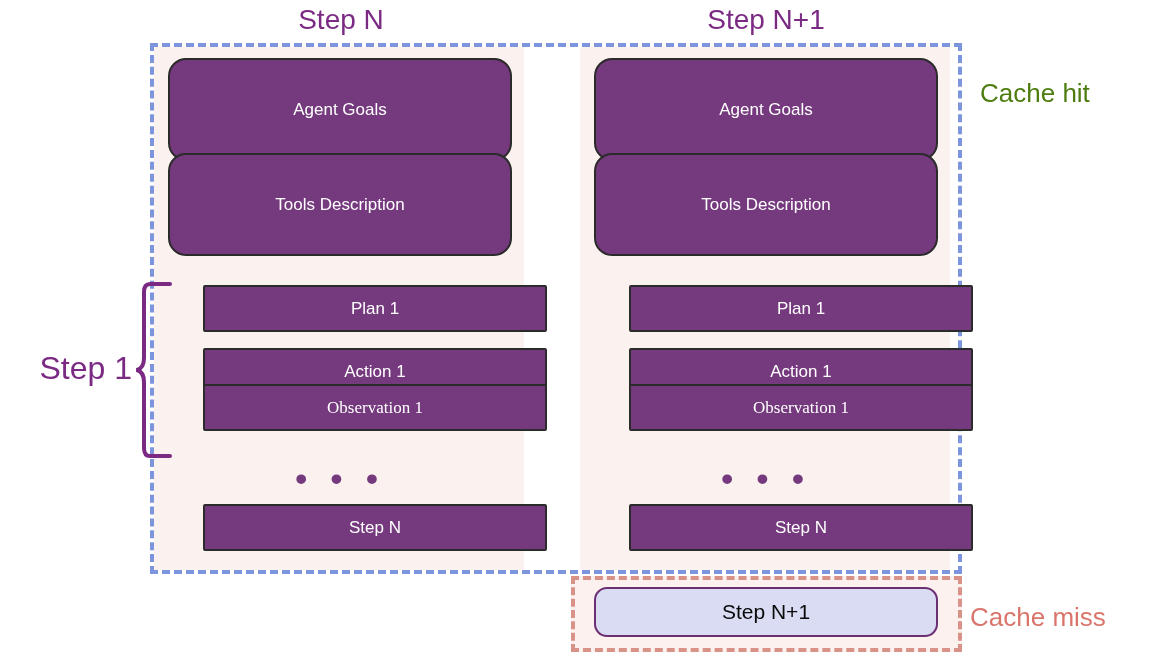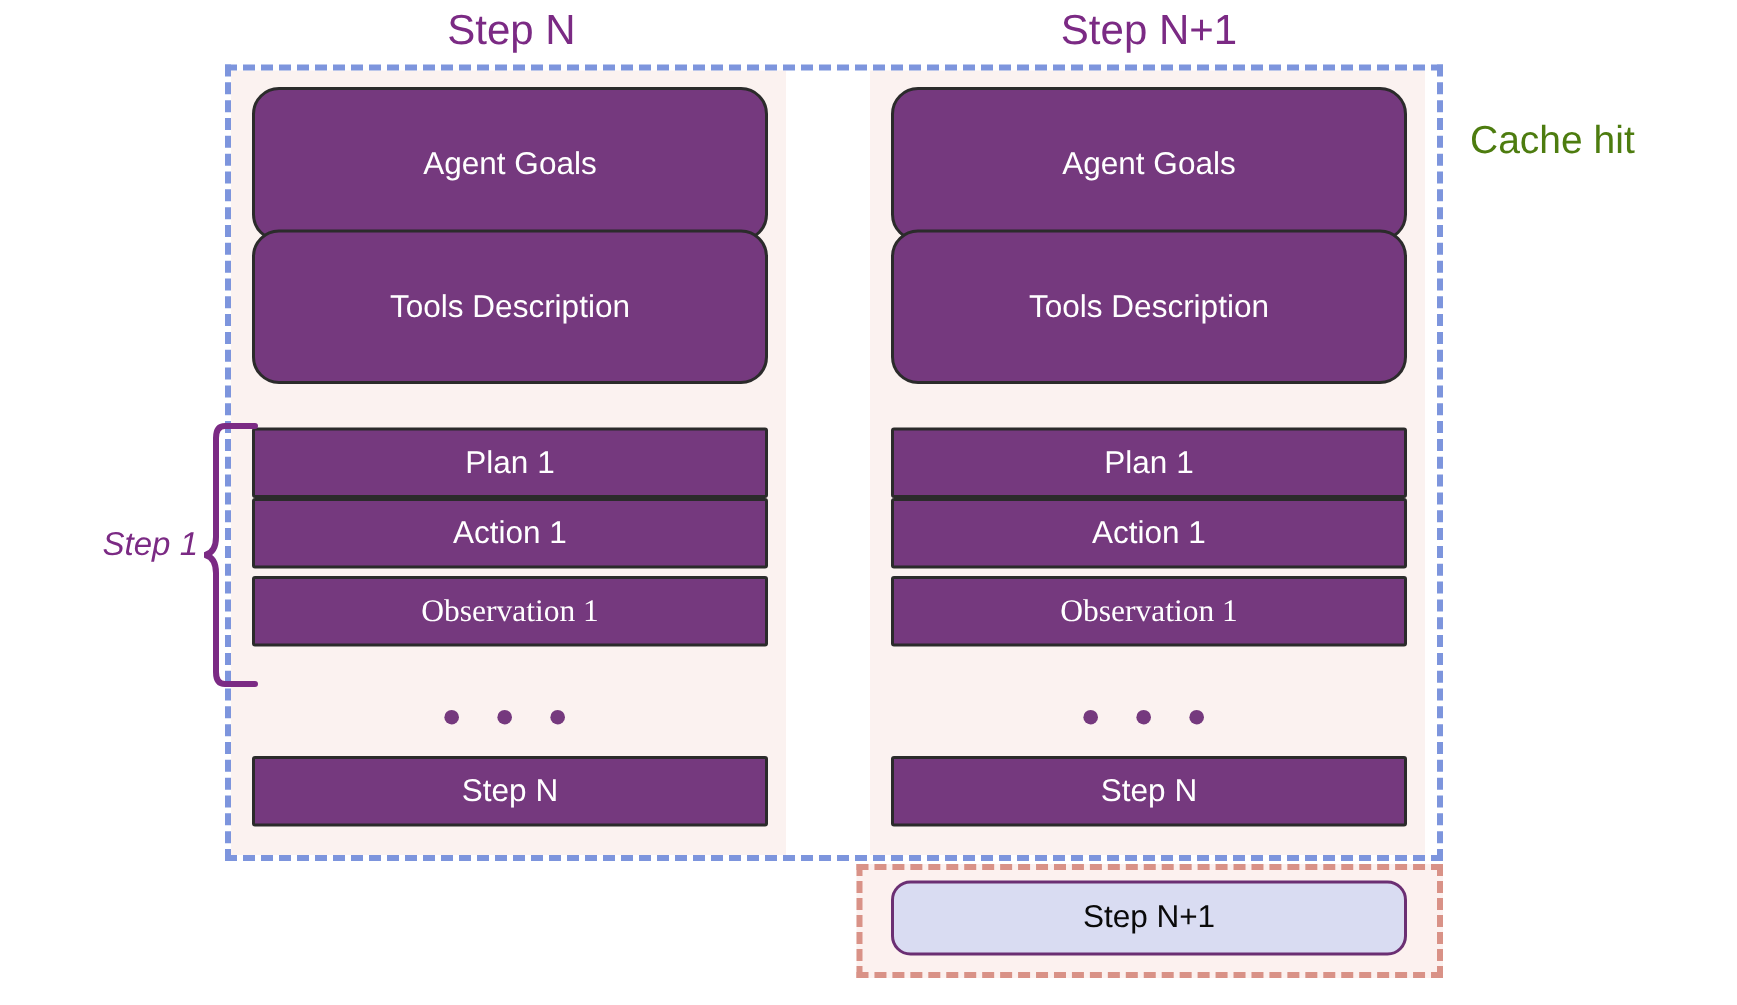--- a/index.html
+++ b/index.html
@@ -61,38 +61,38 @@
   #panel-right { left: 580px; }
 
   
   .pbox {
     position: absolute;
     box-sizing: border-box;
     background: #75397E;
     border: 2.5px solid #2B2B2B;
     border-radius: 14px;
     color: #ffffff;
-    font-size: 21px;
+    font-size: 17px;
     display: flex;
     align-items: center;
     justify-content: center;
     text-align: center;
     white-space: nowrap;
   }
   .pbox.tall  { height: 103px; border-radius: 18px; }
-  .pbox.short { height: 47px;  border-radius: 2px; }
+  .pbox.short { height: 47px;  border-radius: 2px; margin-left: 35px; }
 
   .col-l { left: 168px; width: 344px; }
   .col-r { left: 594px; width: 344px; }
 
   
   .r-goals { top: 58px; }
   .r-tools { top: 153px; }
   .r-plan  { top: 285px; }
-  .r-act   { top: 332px; }
+  .r-act   { top: 348px; }
   .r-obs   { top: 384px; font-family: Liberation Serif, serif; }
   .r-stepn { top: 504px; }
 
   
   .ellipsis {
     position: absolute;
     top: 458px;
     height: 40px;
     display: flex;
     align-items: center;
@@ -107,22 +107,21 @@
   #ellipsis-right { left: 594px; width: 344px; }
 
   
   #step1-label {
     position: absolute;
     left: 12px;
     top: 350px;
     width: 120px;
     text-align: right;
     color: #7B2A84;
-    font-style: italic;
-    font-size: 22px;
+    font-size: 32px;
     white-space: nowrap;
   }
   #step1-brace {
     position: absolute;
     left: 136px;
     top: 280px;
     width: 36px;
     height: 180px;
   }
 
@@ -204,14 +203,15 @@
 
   <div id="step1-label">Step 1</div>
   <svg id="step1-brace" viewBox="0 0 36 180">
     <path d="M34 4 L14 4 Q8 4 8 12 L8 78 Q8 88 1 90 Q8 92 8 102 L8 168 Q8 176 14 176 L34 176" fill="none" stroke="#7B2A84" stroke-width="4" stroke-linecap="round" stroke-linejoin="round"></path>
   </svg>
 
   <div id="cache-hit-label">Cache hit</div>
 
   <div id="cache-miss-region"></div>
   <div id="step-n1-box">Step N+1</div>
+  <div id="cache-miss-label">Cache miss</div>
 
 </div>
 
 </body></html>

